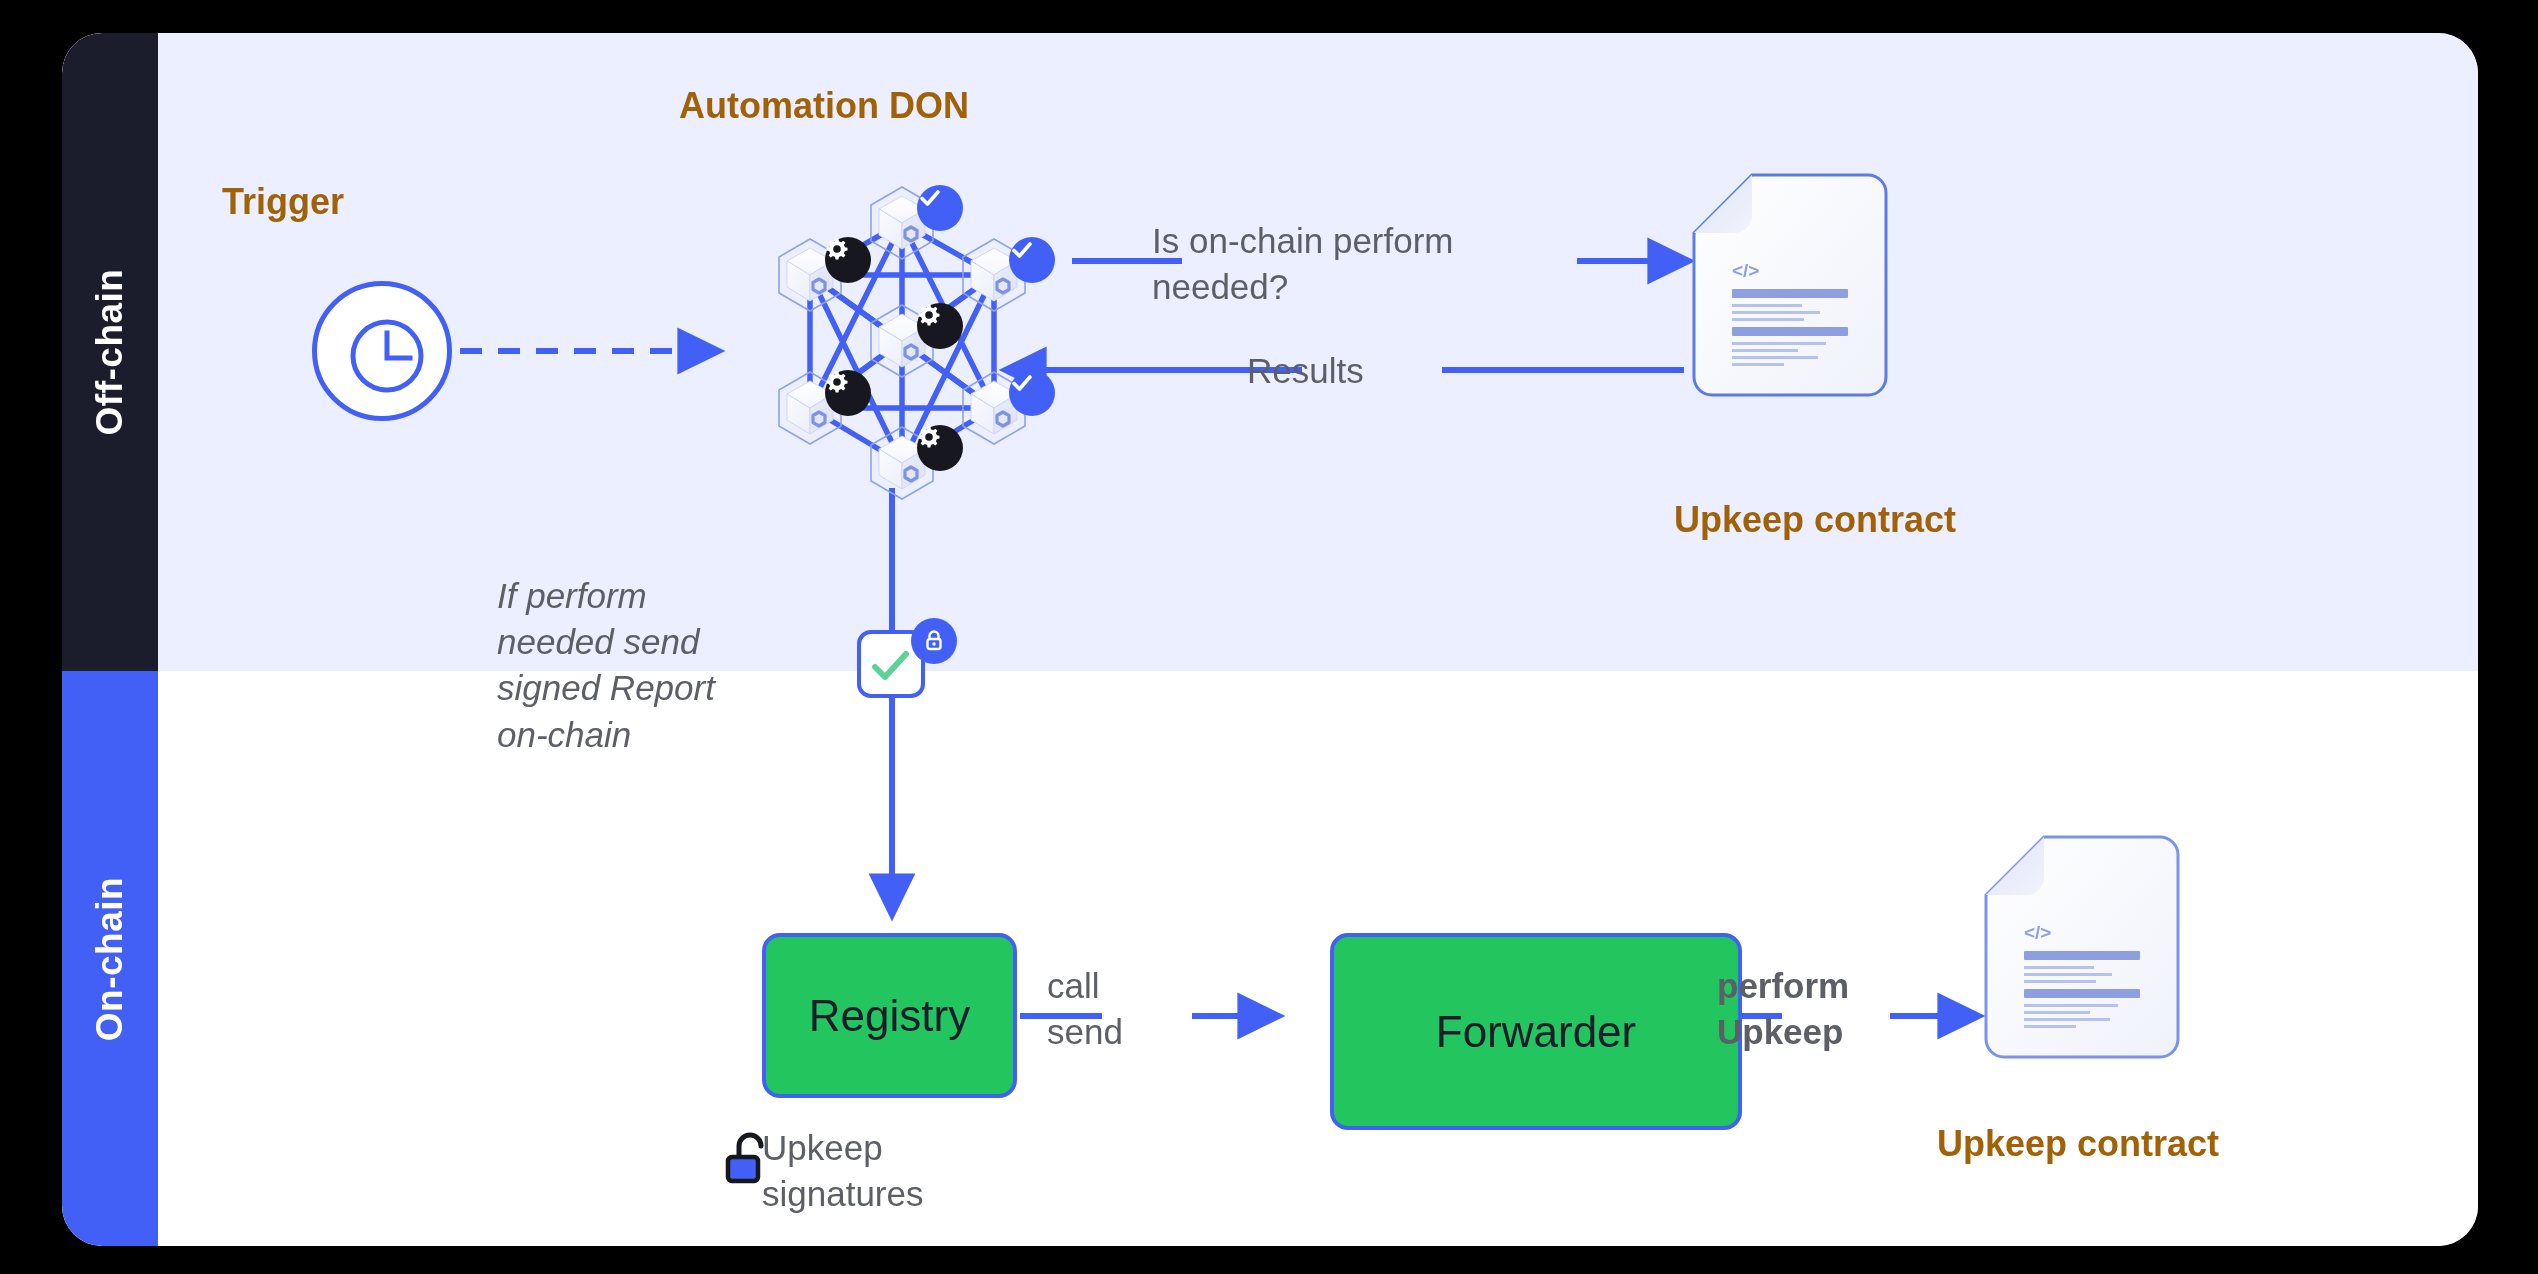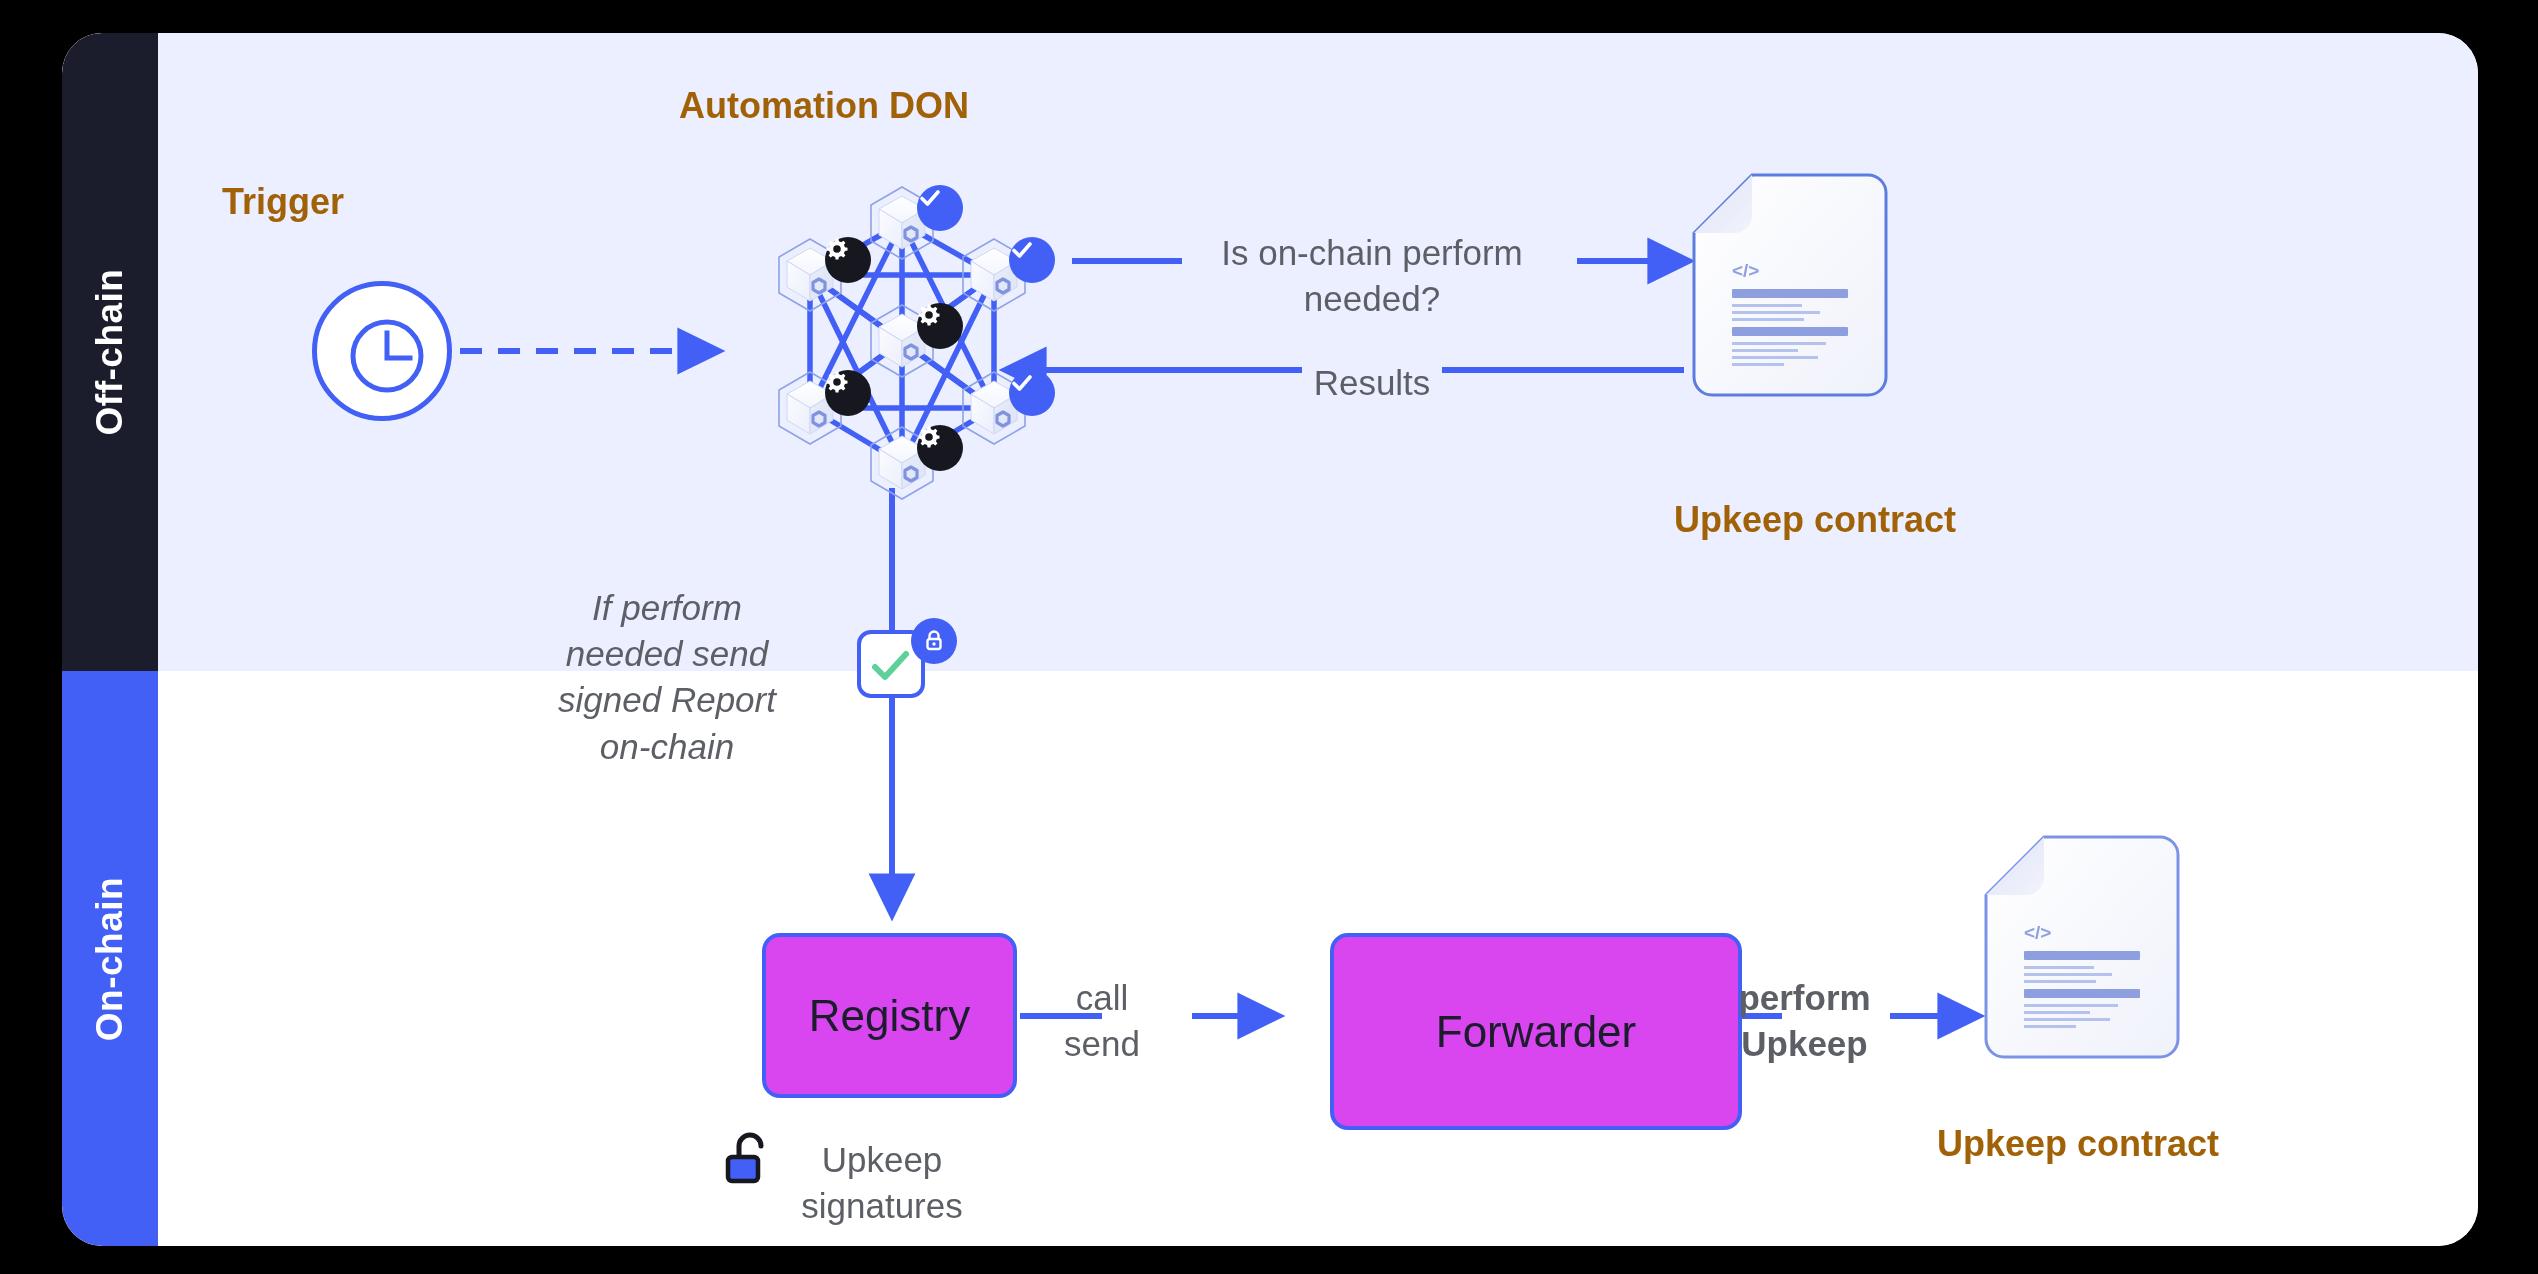--- a/index.html
+++ b/index.html
@@ -16,21 +16,21 @@
              font-size:37px;letter-spacing:.5px;}
   #band-off{top:0;height:638px;background:#1b1c2c;border-top-left-radius:40px;}
   #band-on{top:638px;height:575px;background:#4260f5;border-bottom-left-radius:40px;}
 
   
   #panel-off{position:absolute;left:96px;top:0;width:2320px;height:638px;background:#ecefff;}
   #panel-on{position:absolute;left:96px;top:638px;width:2320px;height:575px;background:#fff;}
 
   
   .ttl{position:absolute;font-weight:bold;color:#a16207;font-size:36px;white-space:nowrap;}
-  .lbl{position:absolute;color:#5c5f66;font-size:35px;line-height:1.32;text-align:center;margin-top:12px;}
+  .lbl{position:absolute;color:#5c5f66;font-size:35px;line-height:1.32;}
 
   
   #trigger-circle{position:absolute;left:250px;top:248px;width:140px;height:140px;
      border:5px solid #4260f5;border-radius:50%;background:#fff;box-sizing:border-box;}
   #trigger-clock{position:absolute;left:25px;top:25px;width:90px;height:90px;}
 
   
   #don{position:absolute;left:660px;top:130px;width:360px;height:360px;}
   #don svg{position:absolute;left:0;top:0;}
   .badge{position:absolute;border-radius:50%;display:flex;align-items:center;justify-content:center;}
@@ -40,21 +40,21 @@
   
   .doc{position:absolute;}
 
   
   #report{position:absolute;left:795px;top:597px;width:68px;height:68px;
      border:4px solid #4260f5;border-radius:14px;background:#fff;box-sizing:border-box;}
   #report-lock{position:absolute;left:50px;top:-16px;width:46px;height:46px;border-radius:50%;
      background:#4260f5;display:flex;align-items:center;justify-content:center;}
 
   
-  .obox{position:absolute;border:4px solid #4260f5;background:#d946ef;border-radius:18px;
+  .obox{position:absolute;border:4px solid #4260f5;background:#22c55e;border-radius:18px;
         display:flex;align-items:center;justify-content:center;box-sizing:border-box;
         color:#1b1c2c;font-size:44px;}
   #box-registry{left:700px;top:900px;width:255px;height:165px;}
   #box-forwarder{left:1268px;top:900px;width:412px;height:197px;}
 
   
   #wires{position:absolute;left:0;top:0;width:2416px;height:1213px;pointer-events:none;}
 
   #unlock{position:absolute;left:660px;top:1098px;width:58px;height:58px;}
 </style>

